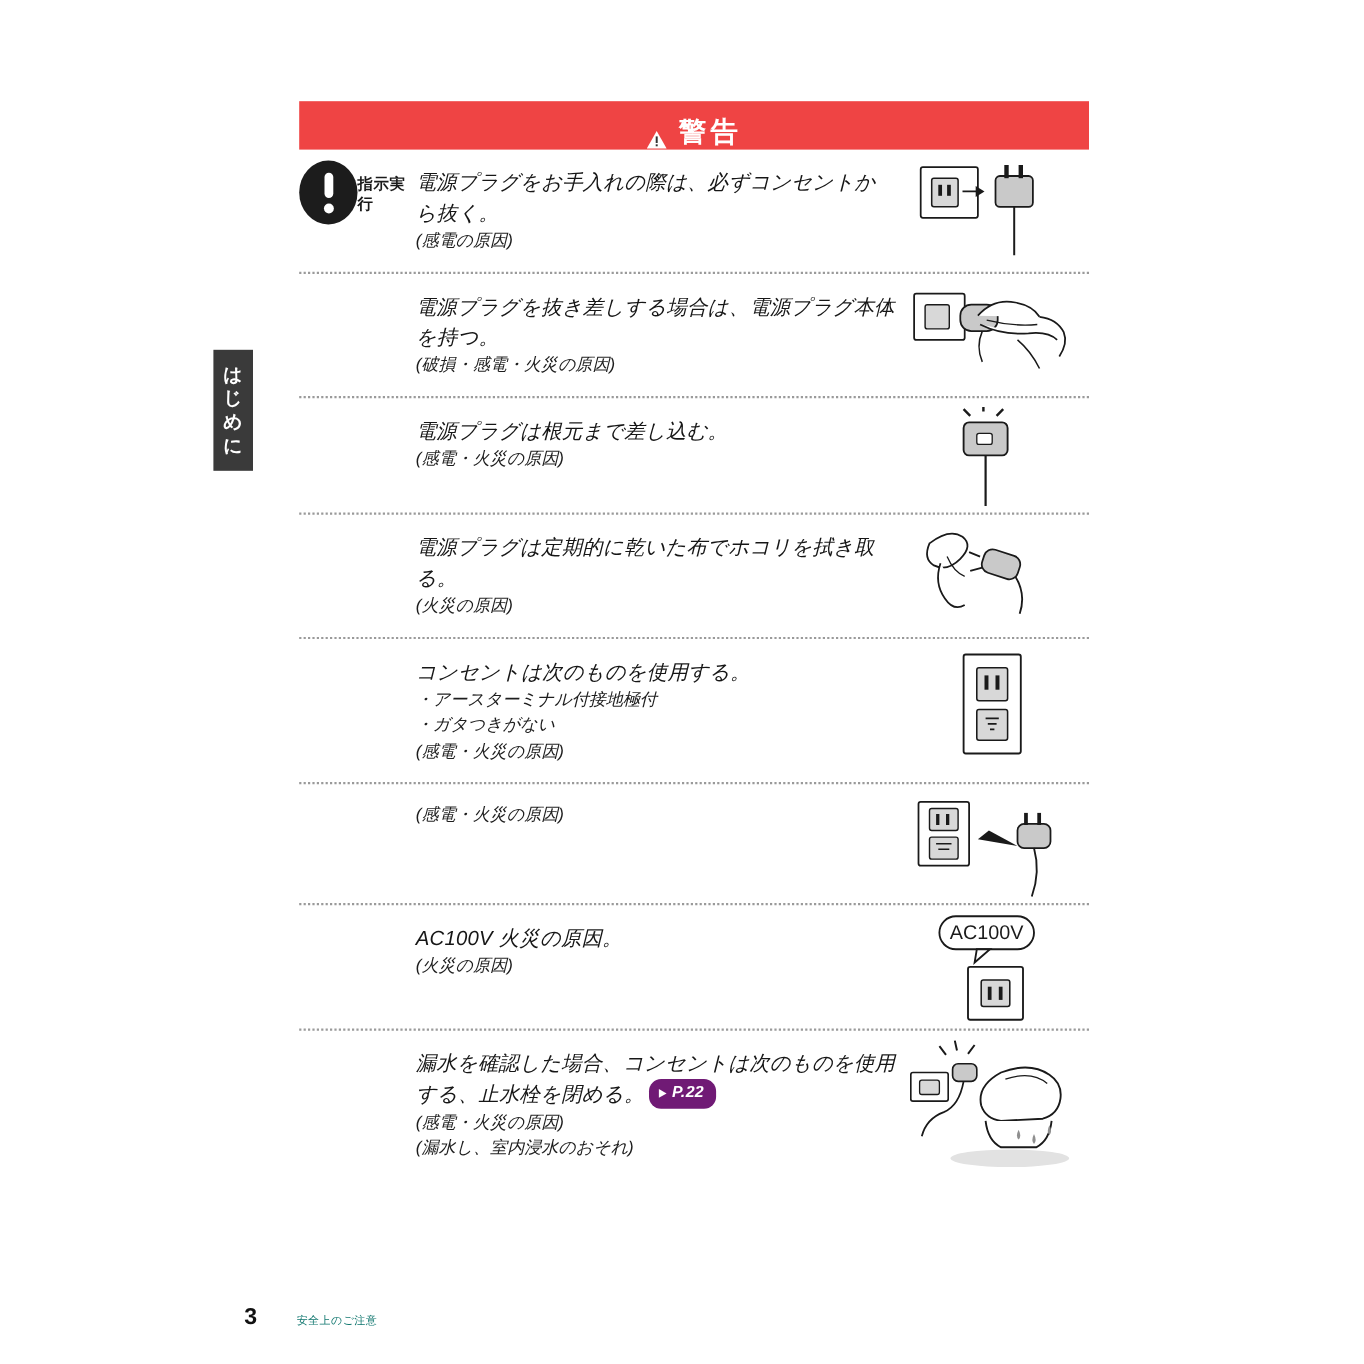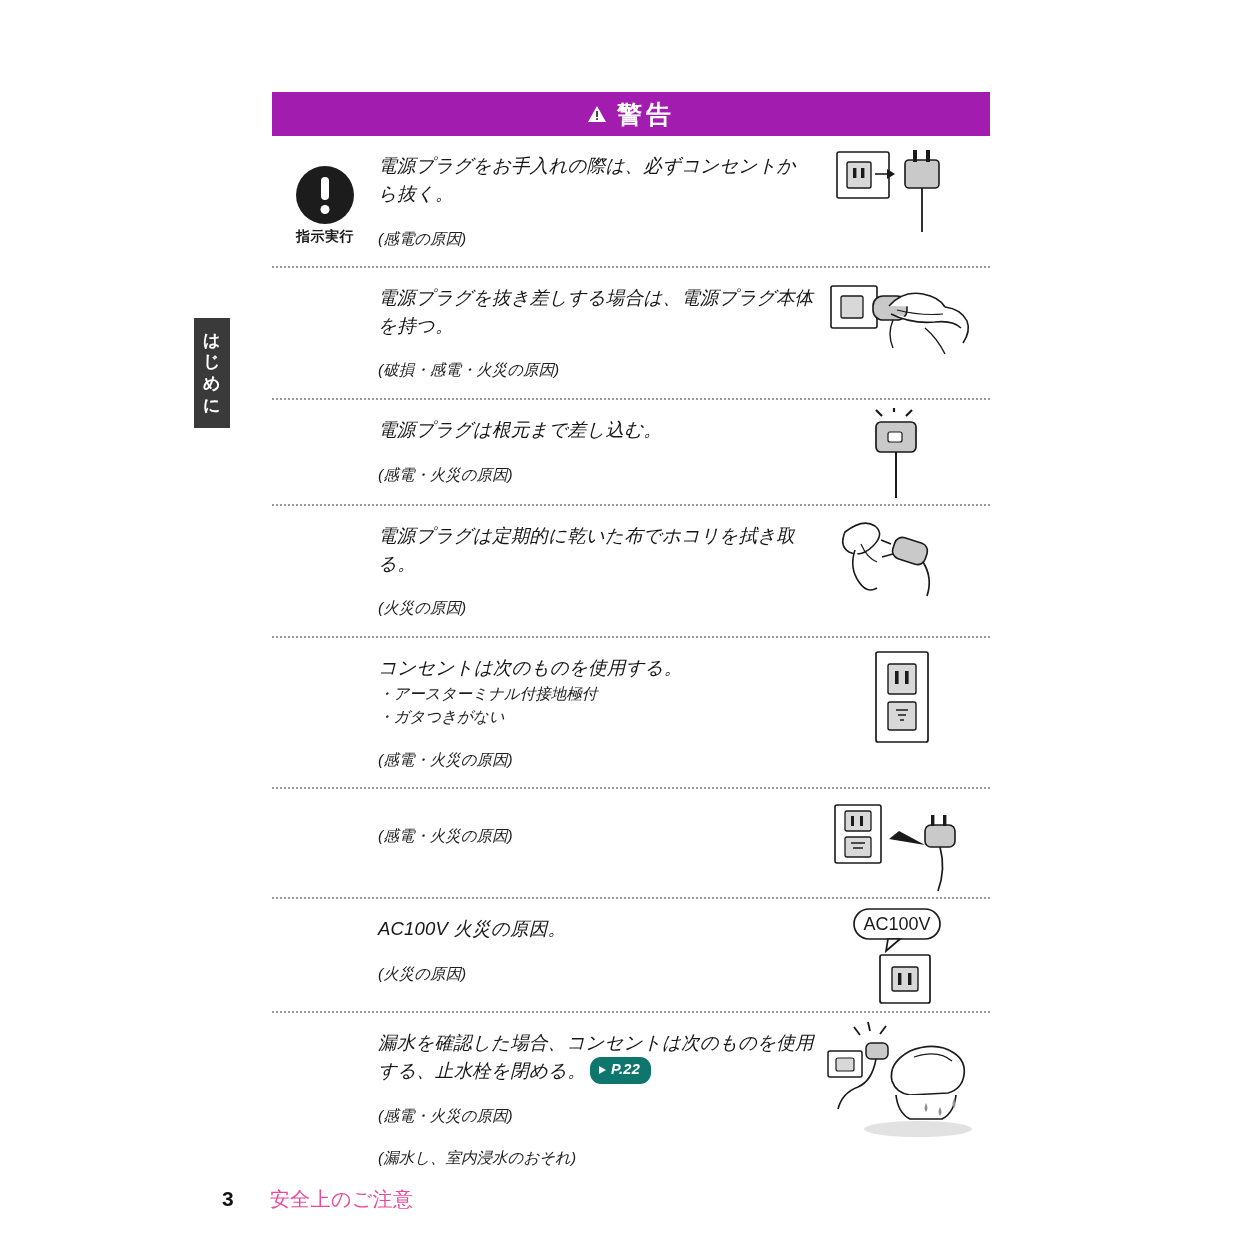--- a/index.html
+++ b/index.html
@@ -36,24 +36,24 @@
   }
   .side-tab span { display: block; }
 
   
   .banner {
     position: absolute;
     left: 272px;
     top: 92px;
     width: 718px;
     height: 44px;
-    background: #a21caf;
+    background: #ef4444;
     color: #ffffff;
     display: flex;
-    align-items: center;
+    align-items: flex-end;
     justify-content: center;
     gap: 10px;
   }
   .banner .tri {
     display: inline-block;
     position: relative;
     width: 20px;
     height: 18px;
   }
   .banner .tri svg { display: block; }
@@ -73,23 +73,23 @@
   .row {
     display: flex;
     align-items: flex-start;
     position: relative;
   }
   .row + .row { border-top: 2px dotted #9a9a9a; }
 
   .gutter {
     width: 106px;
     flex: 0 0 106px;
-    padding-top: 30px;
-    display: flex;
-    flex-direction: column;
+    padding-top: 10px;
+    display: flex;
+    flex-direction: row;
     align-items: center;
   }
   .mandatory-badge {
     width: 58px;
     height: 58px;
     border-radius: 50%;
     background: #1c1c1c;
     position: relative;
   }
   .mandatory-badge::before {
@@ -137,27 +137,27 @@
   .bullet {
     font-size: 15.5px;
     line-height: 1.45;
     color: #1d1d1d;
     margin-top: 1px;
   }
   .reason {
     font-size: 15.5px;
     line-height: 1.45;
     color: #1d1d1d;
-    margin-top: 20px;
+    margin-top: 1px;
   }
   .pageref {
     display: inline-flex;
     align-items: center;
     gap: 5px;
-    background: #0f766e;
+    background: #701a75;
     color: #ffffff;
     border-radius: 11px;
     padding: 2px 11px 3px 9px;
     font-size: 14.5px;
     font-weight: bold;
     vertical-align: 3px;
     margin-left: 4px;
     letter-spacing: 0.3px;
   }
   .pageref .play {
@@ -186,22 +186,22 @@
     display: flex;
     align-items: baseline;
     gap: 36px;
   }
   .footer .pnum {
     font-size: 21px;
     font-weight: bold;
     color: #111;
   }
   .footer .ftxt {
-    font-size: 20px;
-    color: #ec4899;
+    font-size: 10px;
+    color: #0f766e;
     letter-spacing: 0.4px;
   }
 </style>
 </head>
 <body>
 
 <div class="side-tab">
   <div>
     <span>は</span>
     <span>じ</span>

